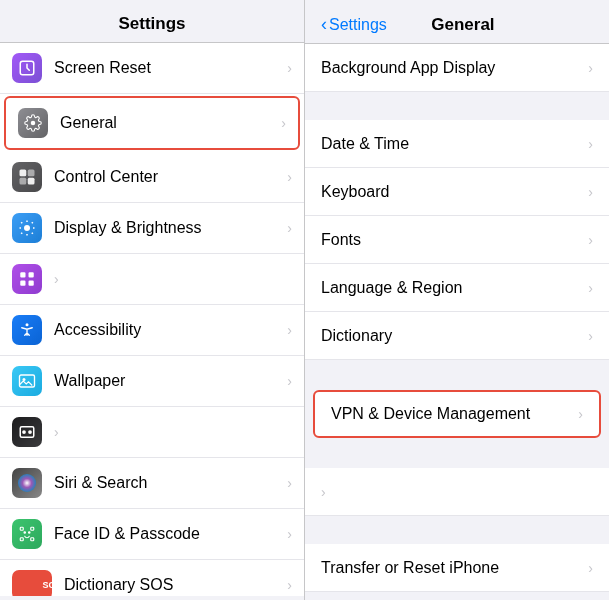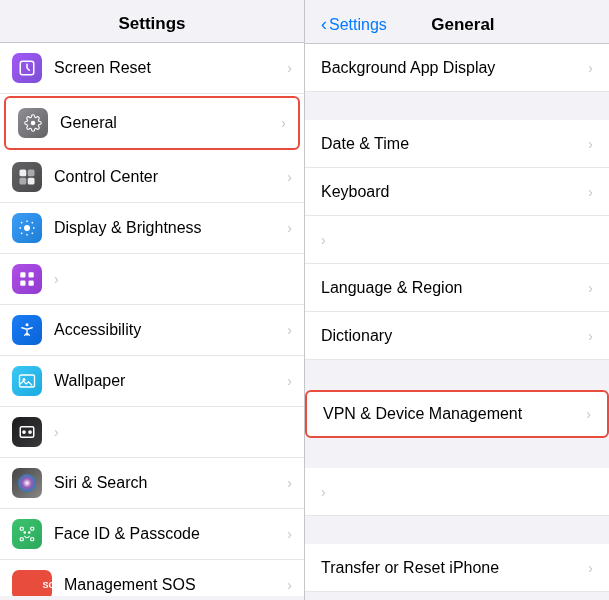--- a/index.html
+++ b/index.html
@@ -150,21 +150,21 @@
       padding: 12px 16px;
       background: #fff;
       border-bottom: 1px solid #e5e5ea;
       min-height: 48px;
       cursor: pointer;
     }
 
     .right-item.highlighted {
       border: 2px solid #e74c3c;
       border-radius: 6px;
-      margin: 2px 0;
+      margin: 2px 8px;
     }
 
     .right-item .item-label {
       flex: 1;
       font-size: 16px;
       color: #000;
     }
 
     .right-item .chevron {
       color: #c7c7cc;
@@ -303,21 +303,21 @@
             <path d="M9 15s1 2 3 2 3-2 3-2" stroke="white" stroke-width="1.5" fill="none" stroke-linecap="round"></path>
           </svg>
         </div>
         <span class="item-label">Face ID &amp; Passcode</span>
         <span class="chevron">›</span>
       </div>
       <div class="settings-item">
         <div class="icon-wrap icon-sos" style="background: rgb(231, 76, 60);">
           <span style="color:white;font-size:9px;font-weight:700;">SOS</span>
         </div>
-        <span class="item-label">Management SOS</span>
+        <span class="item-label">Dictionary SOS</span>
         <span class="chevron">›</span>
       </div>
     </div>
 </div>
 
 <div class="right-panel">
   <div class="right-header">
     <div class="back-btn">
       <span class="back-chevron">‹</span>
       <span>Settings</span>
@@ -335,20 +335,21 @@
       <div class="right-section">
         <div class="right-item">
           <span class="item-label">Date &amp; Time</span>
           <span class="chevron">›</span>
         </div>
         <div class="right-item">
           <span class="item-label">Keyboard</span>
           <span class="chevron">›</span>
         </div>
         <div class="right-item">
+          <span class="item-label">Fonts</span>
           <span class="chevron">›</span>
         </div>
         <div class="right-item">
           <span class="item-label">Language &amp; Region</span>
           <span class="chevron">›</span>
         </div>
         <div class="right-item">
           <span class="item-label">Dictionary</span>
           <span class="chevron">›</span>
         </div>

